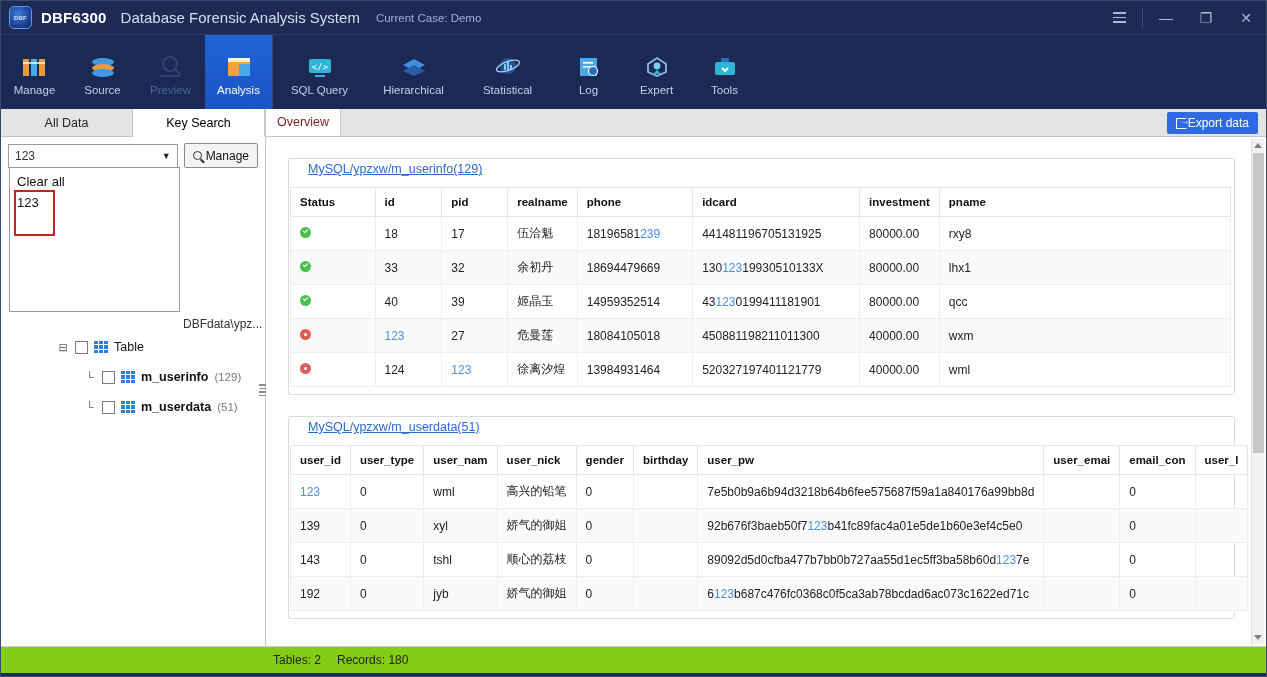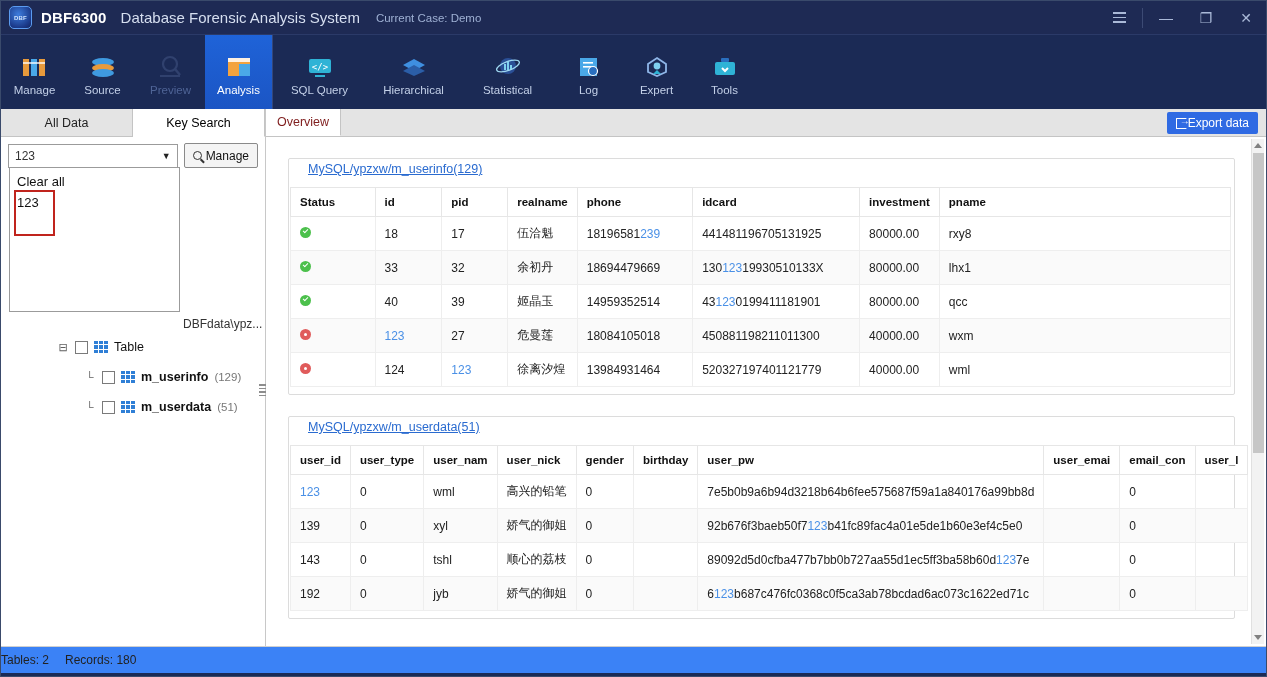--- a/index.html
+++ b/index.html
@@ -270,22 +270,23 @@
   }
   .st.bad { background: #e05b5b; }
   .st.bad::after {
     content:""; position:absolute; left:4px; top:4px; width:3px; height:3px;
     background:#fff; border-radius:50%;
   }
 
   
   .statusbar {
     height: 27px; flex: 0 0 27px;
-    background: #3b82f6; border-top: 1px solid #d0d0d0;
+    background: #84cc16; border-top: 1px solid #d0d0d0;
     display: flex; align-items: center; gap: 16px;
+    padding-left: 272px;
     font-size: 12px; color: #222; text-align: right;
   }
   .bottomline { height: 3px; background: #1b2a55; flex: 0 0 3px; }
 </style>
 </head>
 <body>
 
 <div id="app">
 
   <div class="titlebar">

